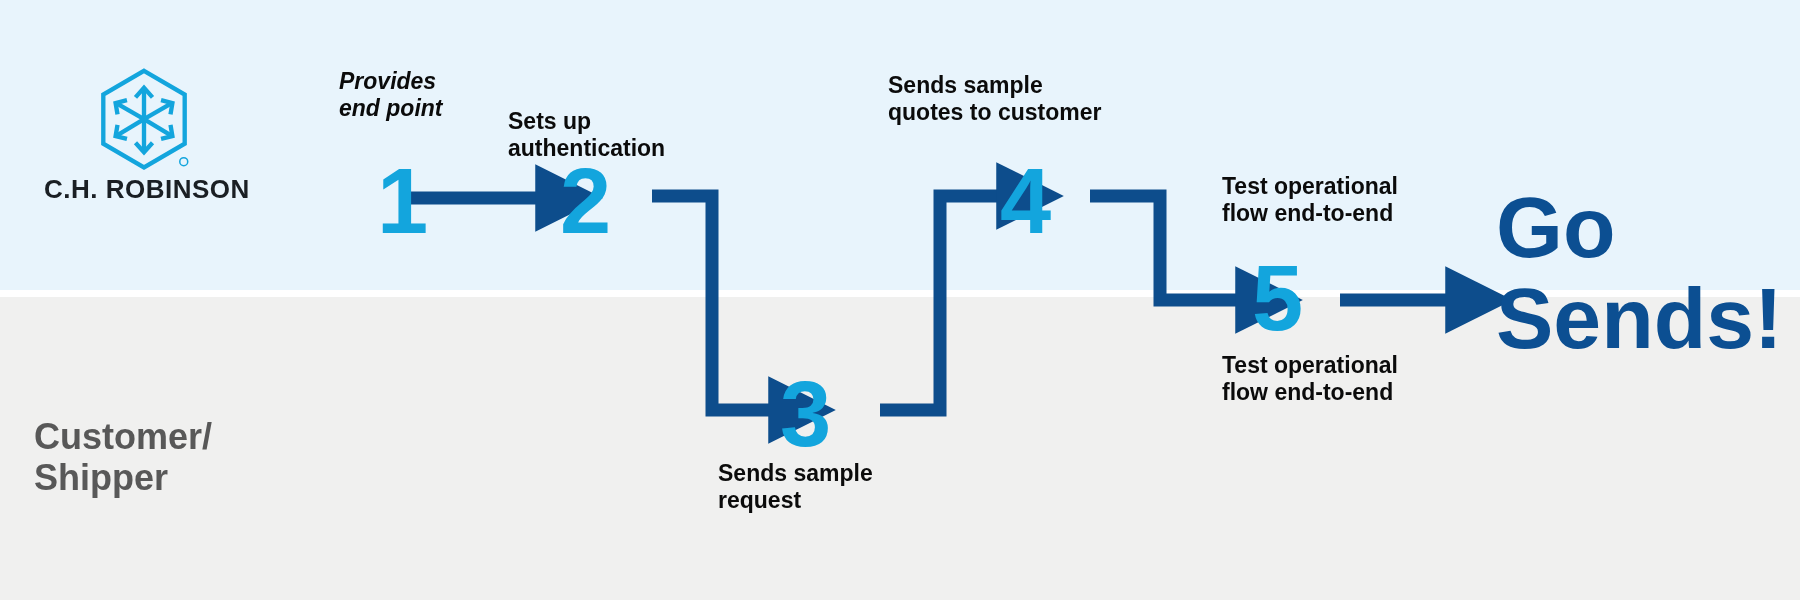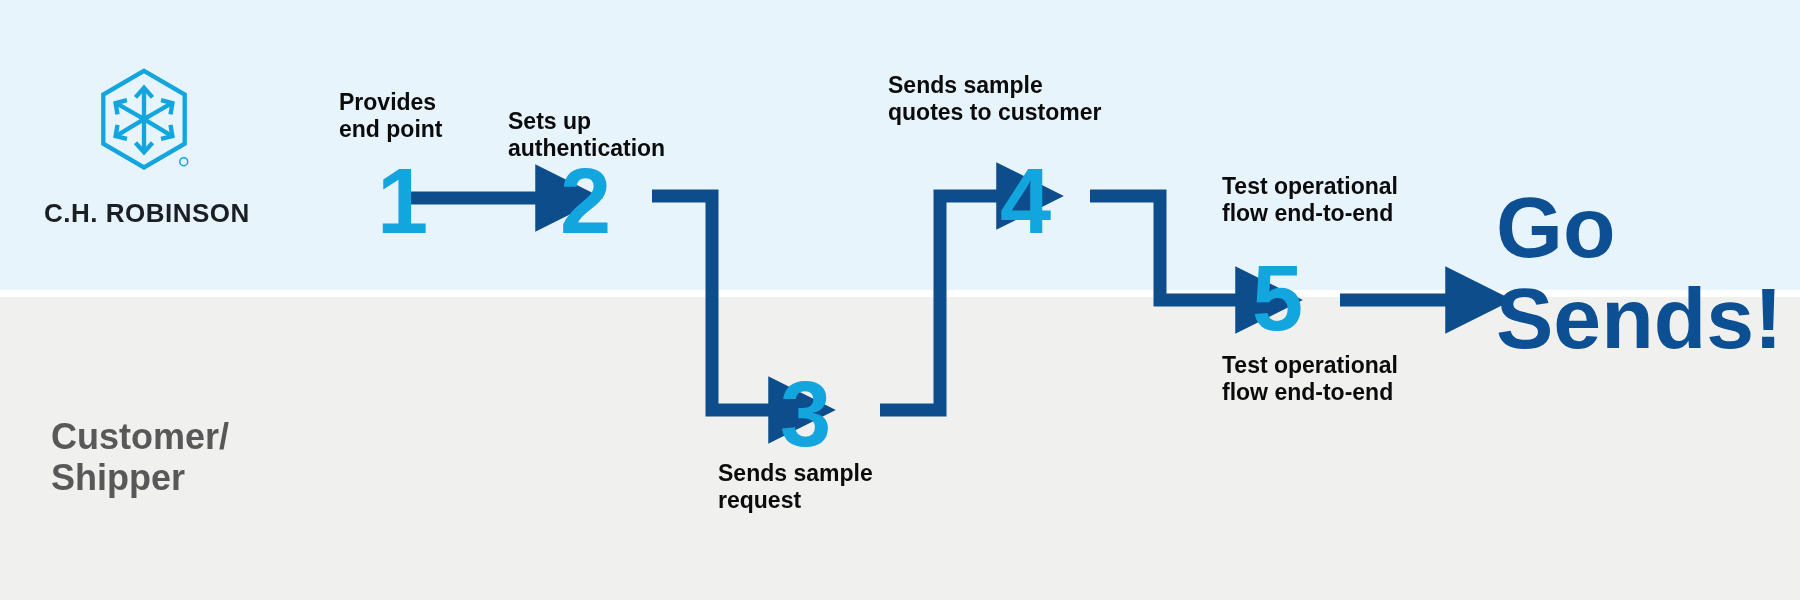--- a/index.html
+++ b/index.html
@@ -17,31 +17,31 @@
   }
   
   .band{position:absolute;left:0;width:1800px;}
   .band-top{top:0;height:290px;background:#e8f4fc;}
   .band-bottom{top:297px;height:303px;background:#f0f0ef;}
 
   
   #logo-block{position:absolute;left:44px;top:68px;width:200px;text-align:center;}
   #logo-mark{width:96px;height:106px;display:block;margin:0 auto;}
   #logo-wordmark{
-    margin-top:24px;
+    margin-top:0;
     font-size:26px;
     font-weight:bold;
     letter-spacing:0.5px;
     color:#1a1f24;
     white-space:nowrap;
   }
 
   
   #lane-label{
-    position:absolute;left:51px;top:416px;width:300px;
+    position:absolute;left:34px;top:416px;width:300px;
     font-size:36px;font-weight:bold;line-height:1.15;
     color:#585858;
   }
 
   
   .caption{
     position:absolute;
     font-size:23px;
     font-weight:bold;
     line-height:1.18;
@@ -133,21 +133,21 @@
 
     <g>
       <polyline points="1090,196 1160,196 1160,300 1242,300" fill="none" stroke="#0d4d8c" stroke-width="13" stroke-linejoin="miter" marker-end="url(#ah)"></polyline>
     </g>
 
     <g>
       <line x1="1340" y1="300" x2="1452" y2="300" stroke="#0d4d8c" stroke-width="13" marker-end="url(#ah)"></line>
     </g>
   </svg>
 
-  <div class="caption" style="left:339px;top:89px;width:180px;">Provides
+  <div class="caption" style="left:339px;top:68px;width:180px;font-style:italic;">Provides
 end point</div>
   <div class="step-num" style="left:377px;top:155px;">1</div>
 
   <div class="caption" style="left:508px;top:72px;width:230px;margin-top:36px;">Sets up
 authentication</div>
   <div class="step-num" style="left:560px;top:155px;">2</div>
 
   <div class="step-num" style="left:780px;top:368px;">3</div>
   <div class="caption" style="left:718px;top:460px;width:230px;">Sends sample
 request</div>

